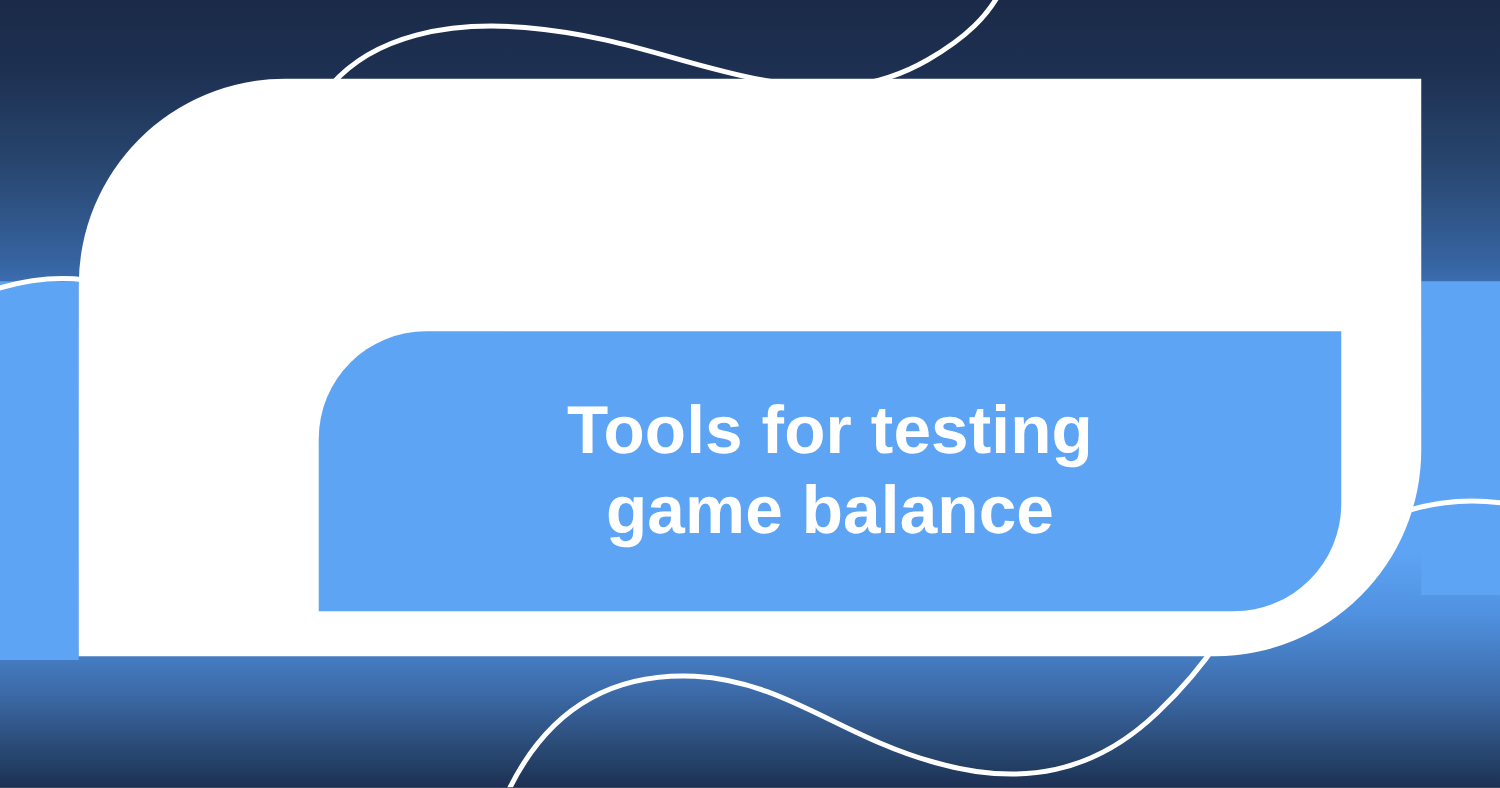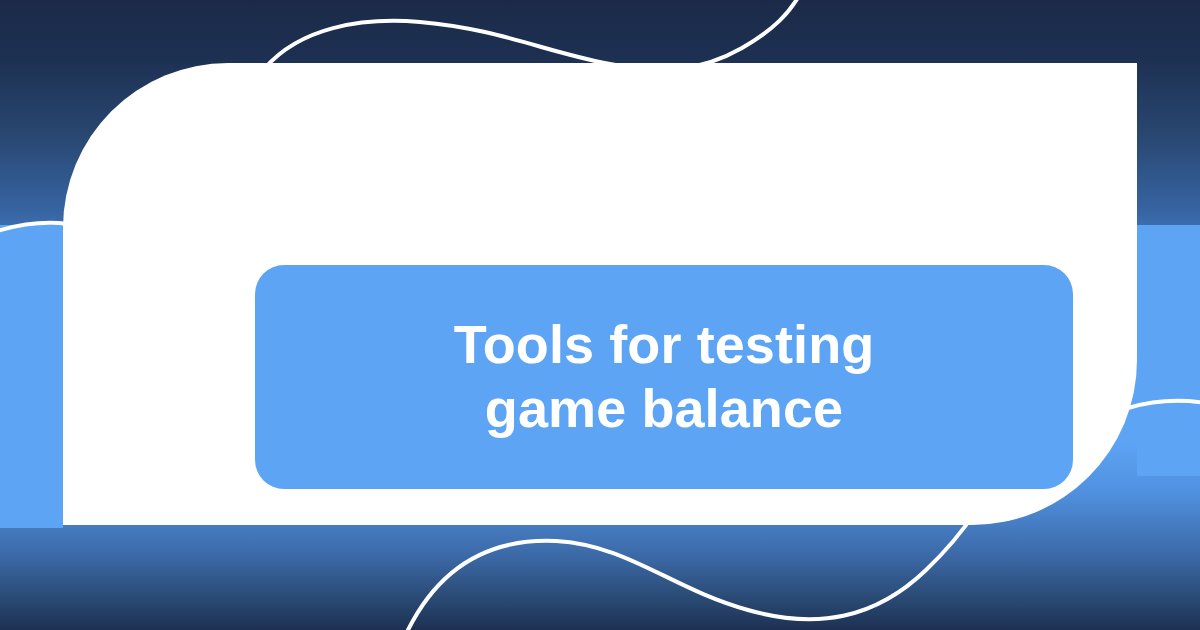--- a/index.html
+++ b/index.html
@@ -81,21 +81,20 @@
     width: 818px;
     height: 224px;
     background: #5ea4f5;
     border-top-left-radius: 86px;
     border-top-right-radius: 0px;
     border-bottom-right-radius: 86px;
     border-bottom-left-radius: 0px;
     display: flex;
     align-items: center;
     justify-content: center;
-    border-radius: 29px;
   }
 
   .headline {
     margin: 0;
     color: #ffffff;
     font-family: "Liberation Sans", sans-serif;
     font-size: 54px;
     font-weight: 600;
     line-height: 1.18;
     text-align: center;

